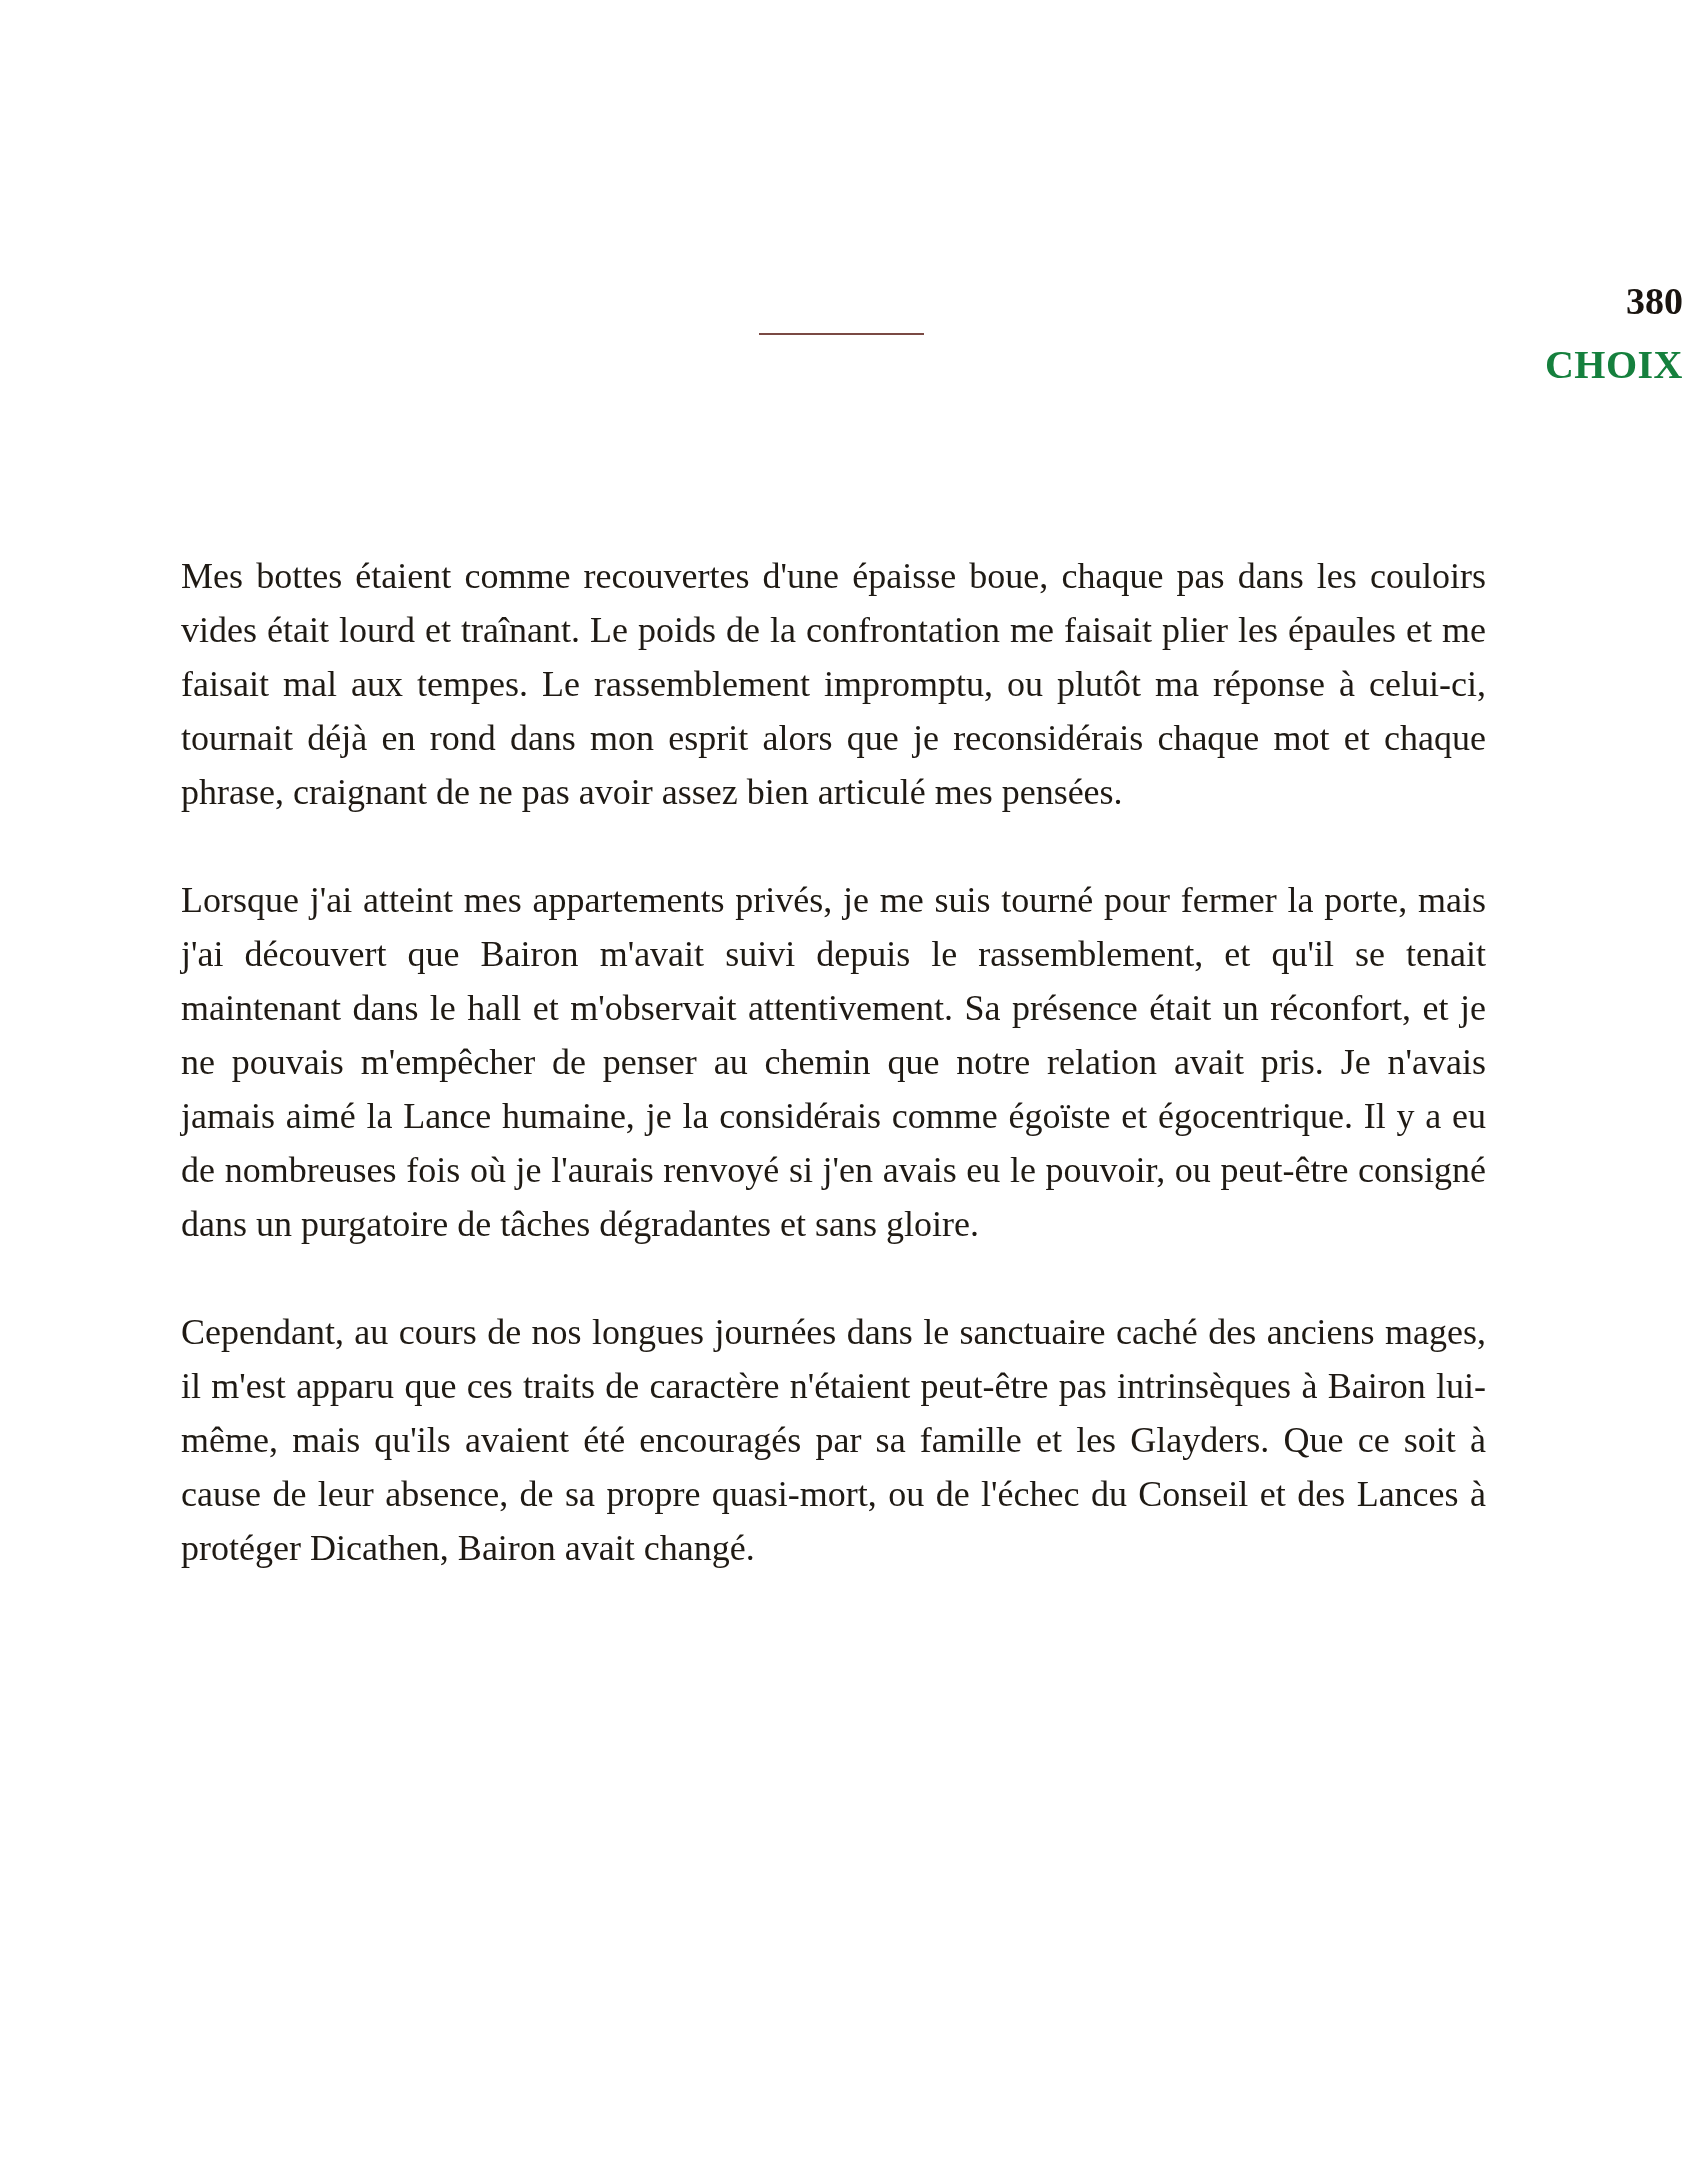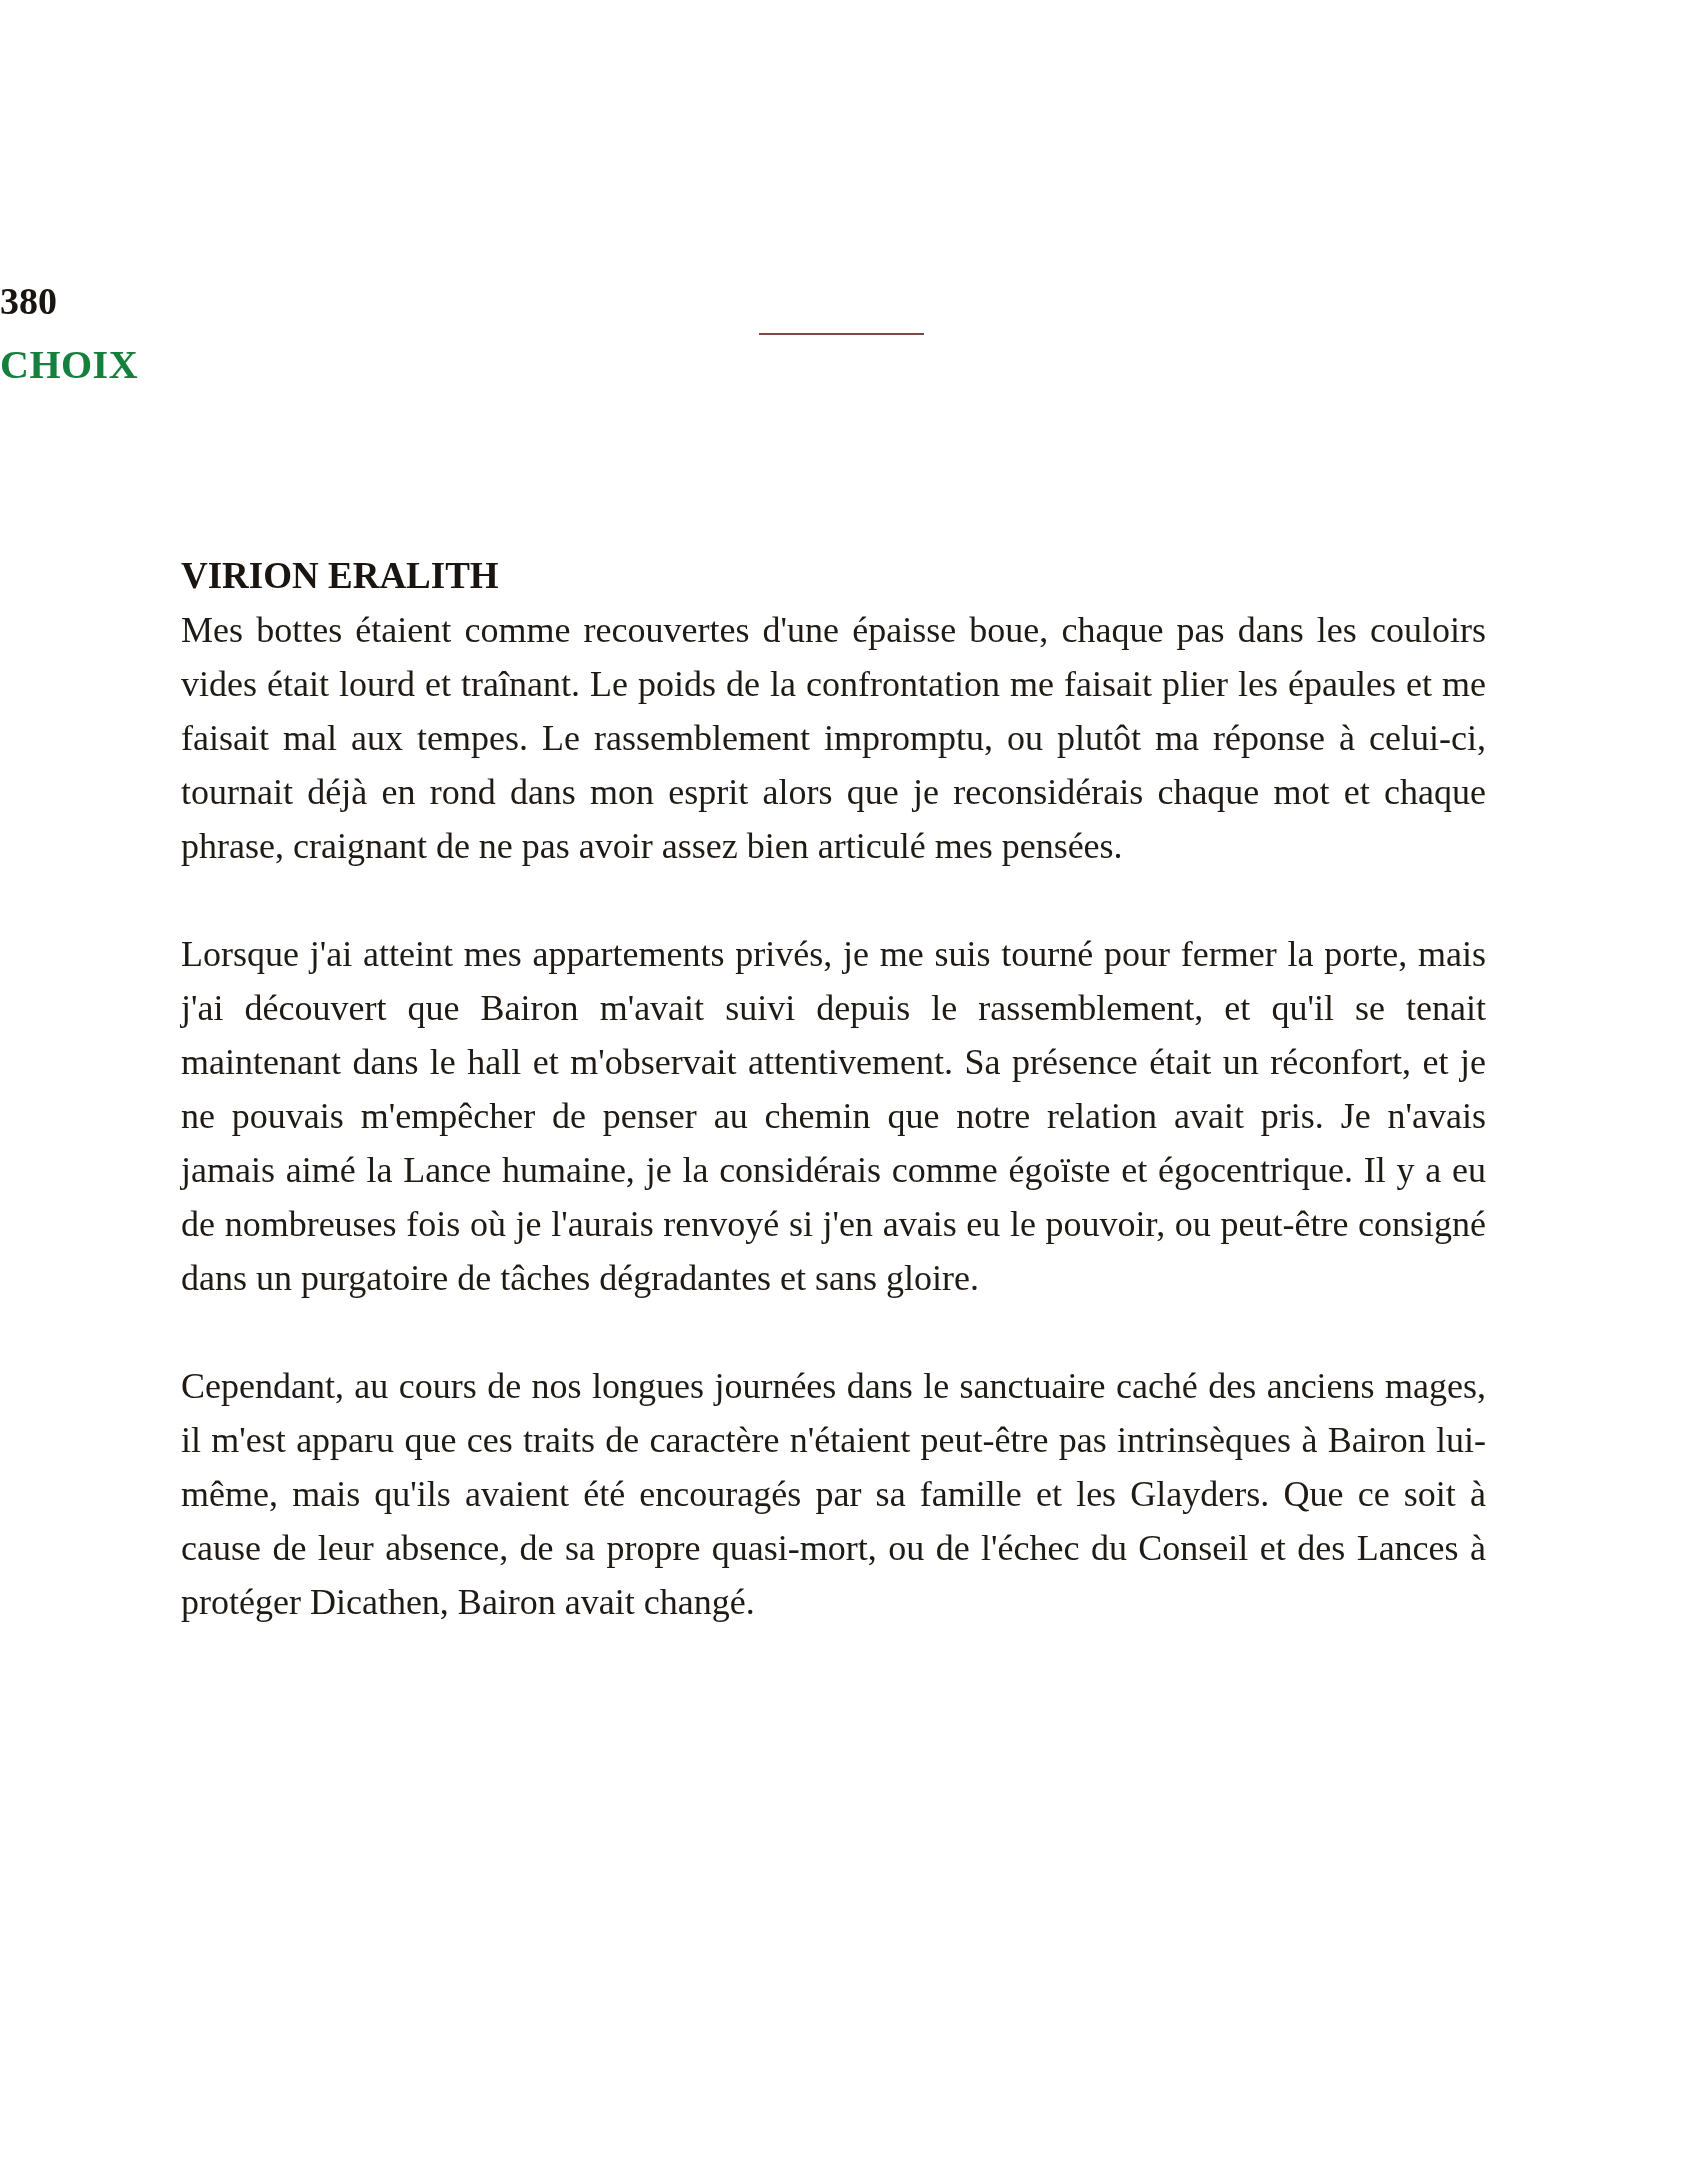--- a/index.html
+++ b/index.html
@@ -13,21 +13,21 @@
       position: relative;
       overflow: hidden;
       font-family: "Liberation Serif", "DejaVu Serif", serif;
       color: #1f1a14;
     }
     .chapter-header {
       position: absolute;
       left: 0;
       top: 279px;
       width: 1683px;
-      text-align: left;
+      text-align: right;
     }
     .chapter-number {
       display: block;
       font-weight: bold;
       font-size: 38px;
       line-height: 44px;
       color: #1a1510;
     }
     .chapter-rule {
       width: 165px;
@@ -69,18 +69,17 @@
 </head>
 <body>
 
 <div class="chapter-header">
   <span class="chapter-number">380</span>
   <div class="chapter-rule"></div>
   <span class="chapter-title">CHOIX</span>
 </div>
 
 <div class="content">
-  <h2 class="pov-heading">VIRION ERALITH</h2>
   <p class="para">Mes bottes étaient comme recouvertes d'une épaisse boue, chaque pas dans les couloirs vides était lourd et traînant. Le poids de la confrontation me faisait plier les épaules et me faisait mal aux tempes. Le rassemblement impromptu, ou plutôt ma réponse à celui-ci, tournait déjà en rond dans mon esprit alors que je reconsidérais chaque mot et chaque phrase, craignant de ne pas avoir assez bien articulé mes pensées.</p>
   <p class="para">Lorsque j'ai atteint mes appartements privés, je me suis tourné pour fermer la porte, mais j'ai découvert que Bairon m'avait suivi depuis le rassemblement, et qu'il se tenait maintenant dans le hall et m'observait attentivement. Sa présence était un réconfort, et je ne pouvais m'empêcher de penser au chemin que notre relation avait pris. Je n'avais jamais aimé la Lance humaine, je la considérais comme égoïste et égocentrique. Il y a eu de nombreuses fois où je l'aurais renvoyé si j'en avais eu le pouvoir, ou peut-être consigné dans un purgatoire de tâches dégradantes et sans gloire.</p>
   <p class="para">Cependant, au cours de nos longues journées dans le sanctuaire caché des anciens mages, il m'est apparu que ces traits de caractère n'étaient peut-être pas intrinsèques à Bairon lui-même, mais qu'ils avaient été encouragés par sa famille et les Glayders. Que ce soit à cause de leur absence, de sa propre quasi-mort, ou de l'échec du Conseil et des Lances à protéger Dicathen, Bairon avait changé.</p>
 </div>
 
 
 </body></html>

